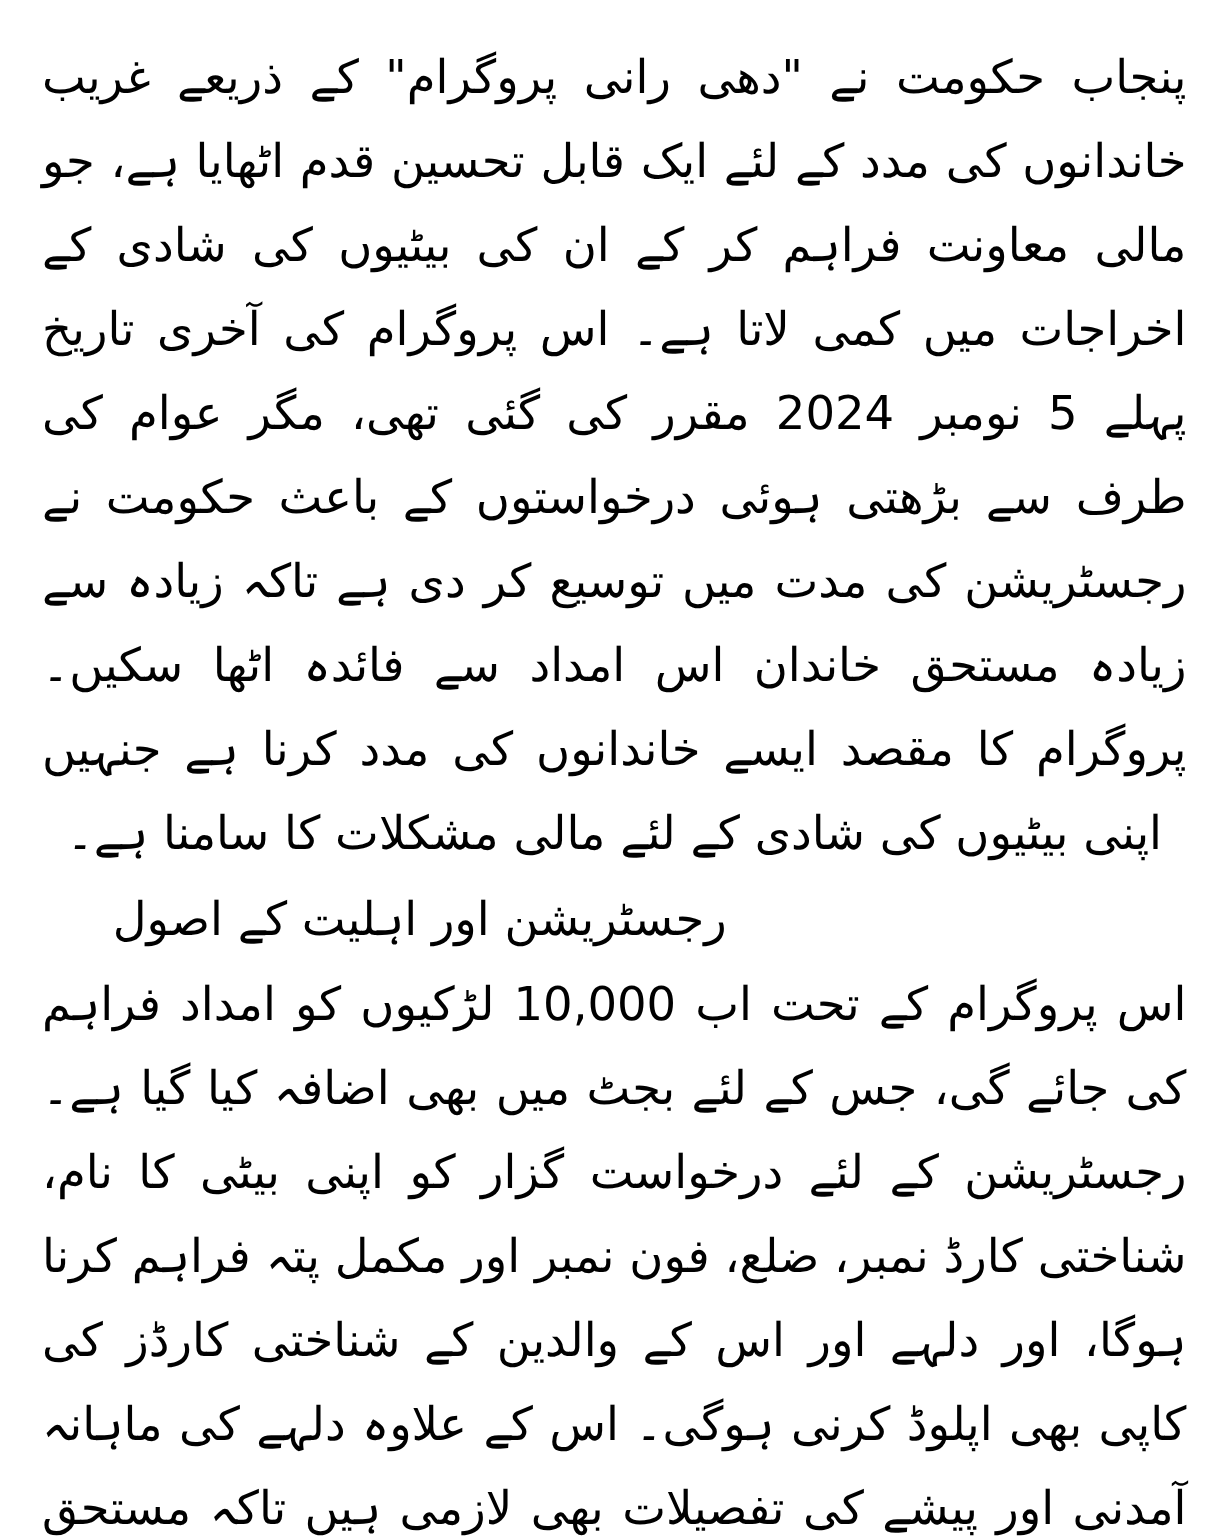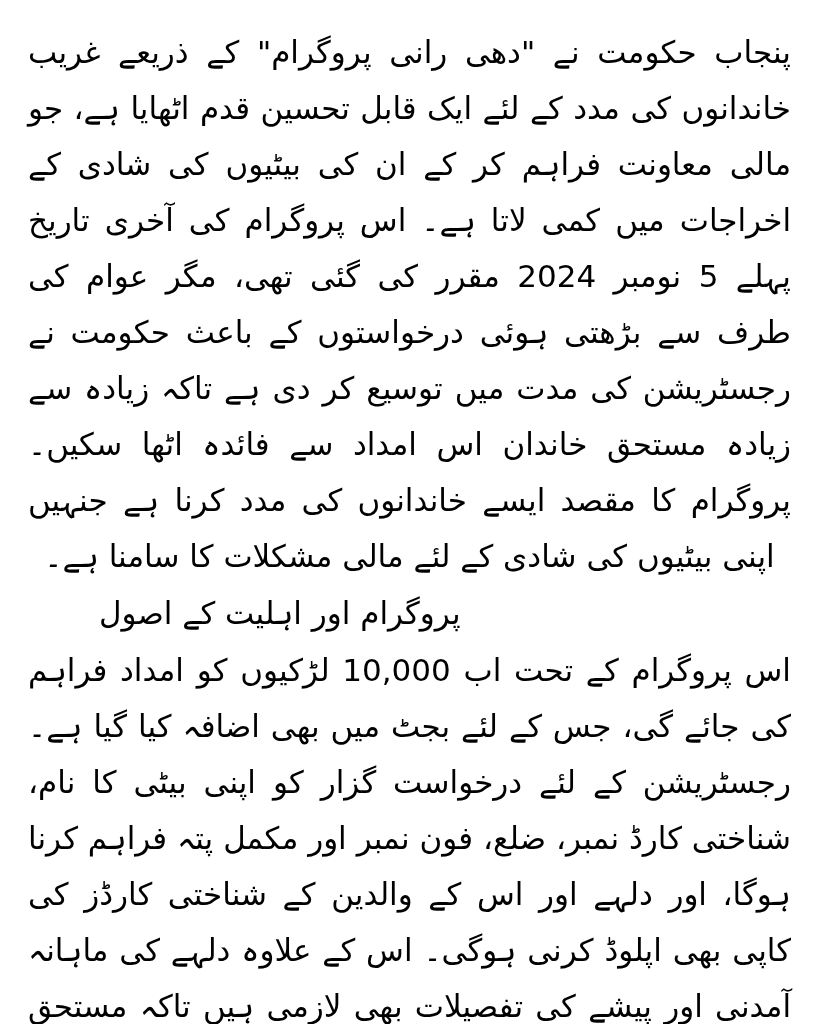--- a/index.html
+++ b/index.html
@@ -38,16 +38,16 @@
     padding-right: 34%;
     white-space: nowrap;
   }
 </style>
 </head>
 <body>
 
 <div class="page">
   <div>
       <div class="doc-block paragraph">پنجاب حکومت نے "دھی رانی پروگرام" کے ذریعے غریب خاندانوں کی مدد کے لئے ایک قابل تحسین قدم اٹھایا ہے، جو مالی معاونت فراہم کر کے ان کی بیٹیوں کی شادی کے اخراجات میں کمی لاتا ہے۔ اس پروگرام کی آخری تاریخ پہلے 5 نومبر 2024 مقرر کی گئی تھی، مگر عوام کی طرف سے بڑھتی ہوئی درخواستوں کے باعث حکومت نے رجسٹریشن کی مدت میں توسیع کر دی ہے تاکہ زیادہ سے زیادہ مستحق خاندان اس امداد سے فائدہ اٹھا سکیں۔ پروگرام کا مقصد ایسے خاندانوں کی مدد کرنا ہے جنہیں اپنی بیٹیوں کی شادی کے لئے مالی مشکلات کا سامنا ہے۔</div>
-      <div class="doc-block heading">پروگرام اور اہلیت کے اصول</div>
+      <div class="doc-block heading">رجسٹریشن اور اہلیت کے اصول</div>
       <div class="doc-block paragraph">اس پروگرام کے تحت اب 10,000 لڑکیوں کو امداد فراہم کی جائے گی، جس کے لئے بجٹ میں بھی اضافہ کیا گیا ہے۔ رجسٹریشن کے لئے درخواست گزار کو اپنی بیٹی کا نام، شناختی کارڈ نمبر، ضلع، فون نمبر اور مکمل پتہ فراہم کرنا ہوگا، اور دلہے اور اس کے والدین کے شناختی کارڈز کی کاپی بھی اپلوڈ کرنی ہوگی۔ اس کے علاوہ دلہے کی ماہانہ آمدنی اور پیشے کی تفصیلات بھی لازمی ہیں تاکہ مستحق خاندانوں کو اس امداد کا زیادہ فائدہ مل سکے۔ یہ پروگرام 18 سے 40 سال کی غیر شادی شدہ خواتین کے لئے ہے، جو کم آمدنی والے گھرانوں سے تعلق رکھتی ہیں۔</div>
     </div>
 </div>
 
 </body></html>

